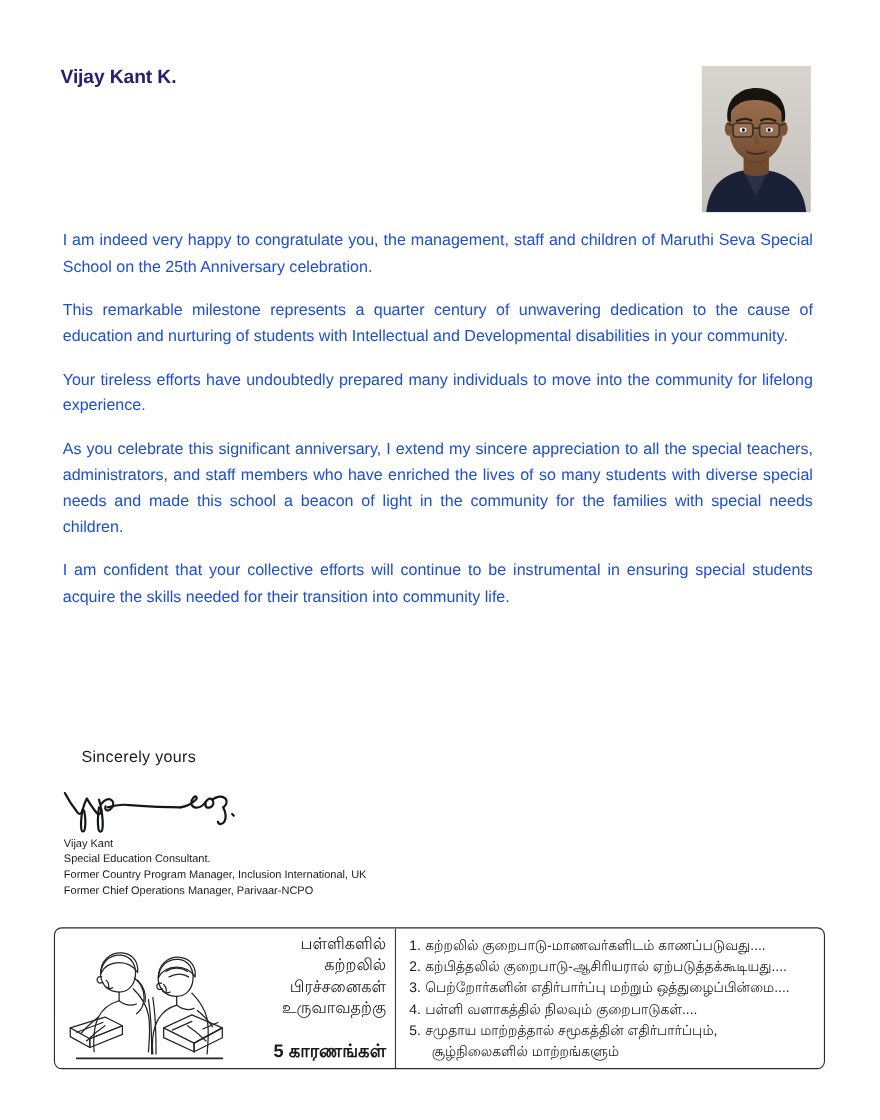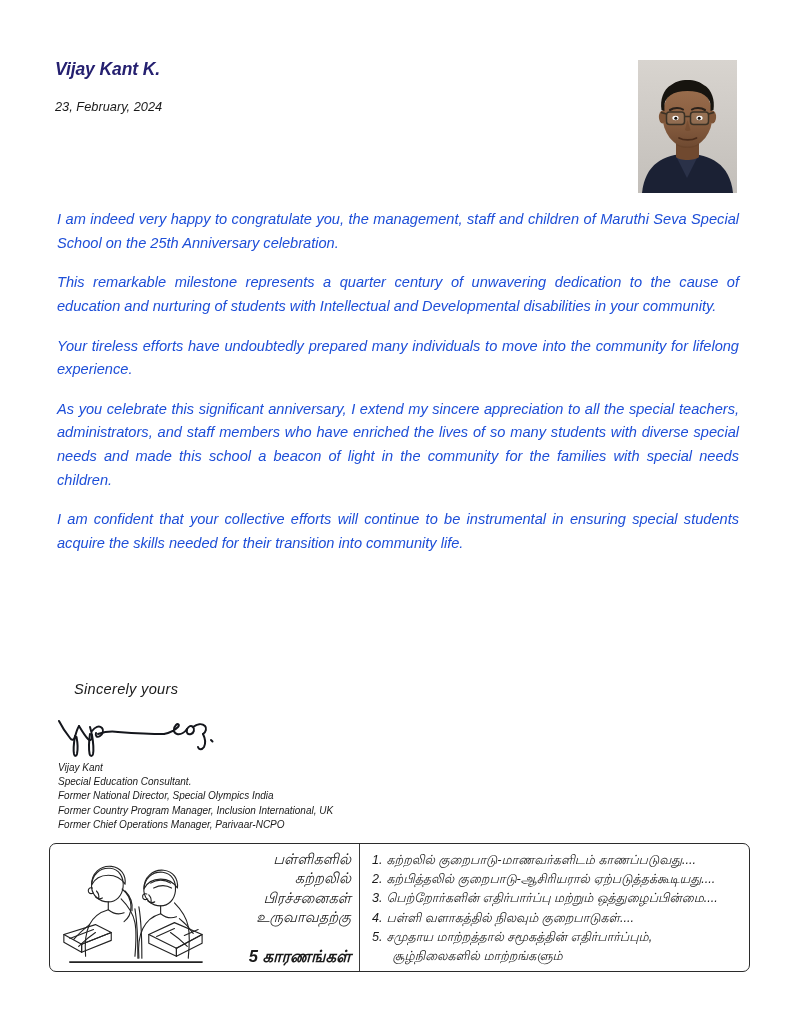--- a/index.html
+++ b/index.html
@@ -13,21 +13,20 @@
     position: relative;
     font-family: "Liberation Sans", sans-serif;
     color: #1a1a1a;
     overflow: hidden;
   }
 
   .page {
     position: absolute;
     inset: 0;
     background: #ffffff;
-    font-style: italic;
   }
 
   
   .letterhead {
     position: absolute;
     left: 55px;
     top: 60px;
     width: 560px;
   }
   .sender-name {
@@ -183,21 +182,20 @@
   .footer-list-item .fl-text { flex: 1 1 auto; }
   .footer-list-item .fl-text .fl-cont { display: block; padding-left: 6px; }
 </style>
 </head>
 <body>
 
 <div class="page">
 
   <div class="letterhead">
     <div class="sender-name">Vijay Kant K.</div>
-    <div class="letter-date">23, February, 2024</div>
   </div>
 
   <div class="portrait">
     <svg viewBox="0 0 99 133" preserveAspectRatio="none">
       <defs>
         <linearGradient id="bgGrad" x1="0" y1="0" x2="0" y2="1">
           <stop offset="0%" stop-color="#d8d4cf"></stop>
           <stop offset="100%" stop-color="#c3bfba"></stop>
         </linearGradient>
         <linearGradient id="skinGrad" x1="0" y1="0" x2="0" y2="1">
@@ -268,21 +266,20 @@
           <path d="M133 16 C135 13 137 12 139 14 C141 16 140 20 137 21 C134 22 132 20 133 17"></path>
           <path d="M139 14 C143 11 148 10 151 13 C153 15 152 19 149 21"></path>
           <path d="M149 21 C151 25 152 30 150 34 C148 37 145 37 144 34"></path>
           <path d="M157 27 L158.5 28.5"></path>
         </g>
       </svg>
     </div>
     <div class="signer-block">
       <div>Vijay Kant</div>
       <div>Special Education Consultant.</div>
-      <div>Former National Director, Special Olympics India</div>
       <div>Former Country Program Manager, Inclusion International, UK</div>
       <div>Former Chief Operations Manager, Parivaar-NCPO</div>
     </div>
   </div>
 
   <div class="footer-panel">
 
     <div class="footer-illustration">
       <svg viewBox="0 0 160 125" preserveAspectRatio="xMidYMax meet">
         <g stroke="#232323" stroke-width="1.15" fill="none" stroke-linecap="round" stroke-linejoin="round">

